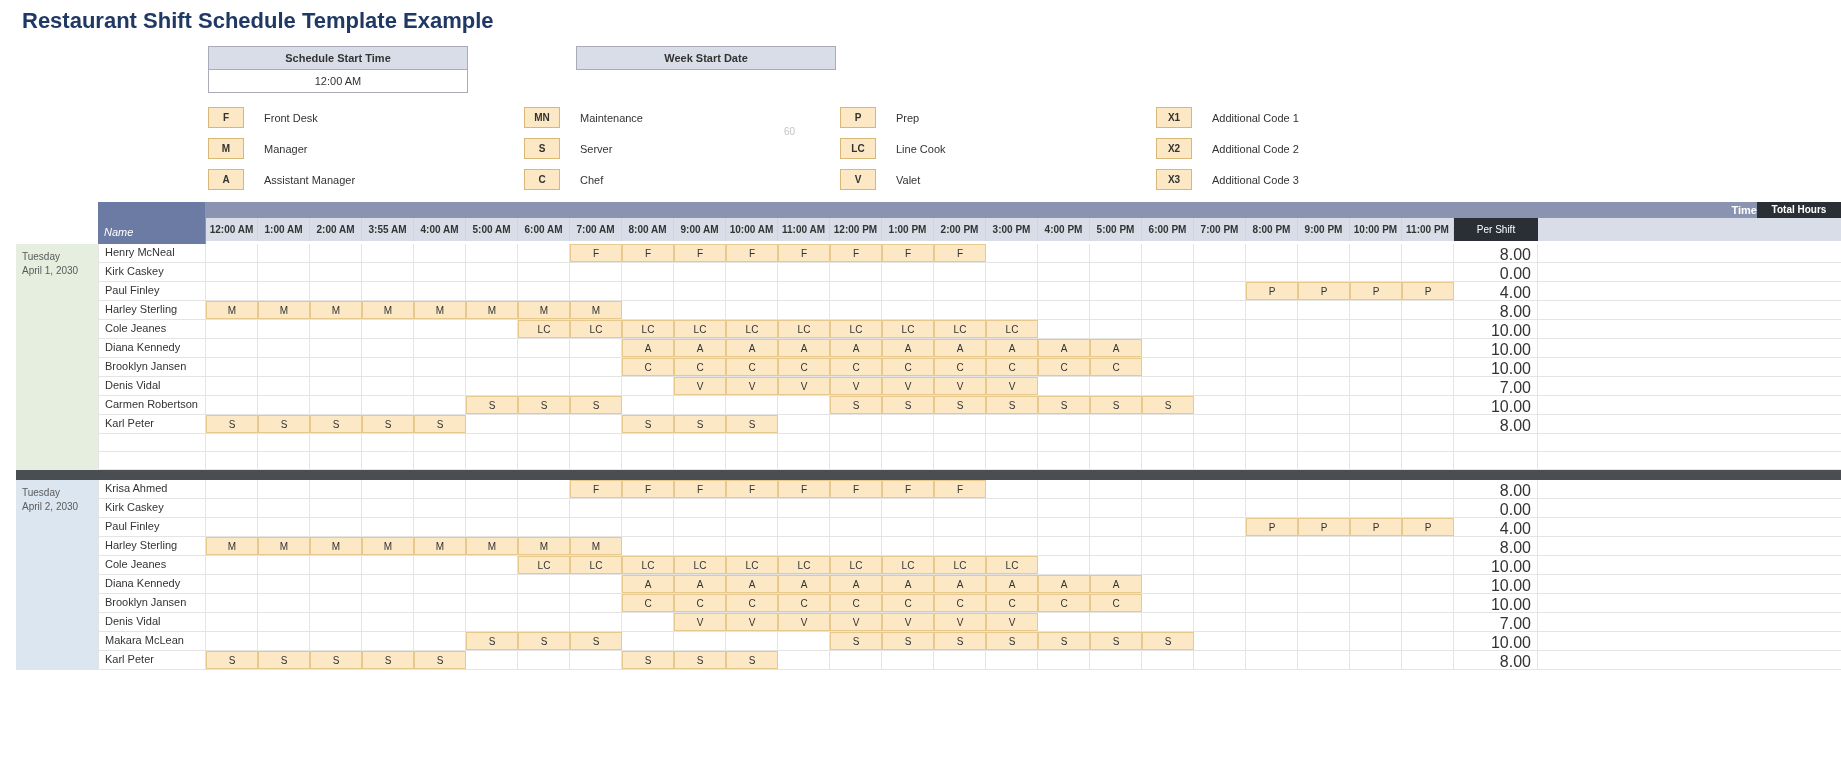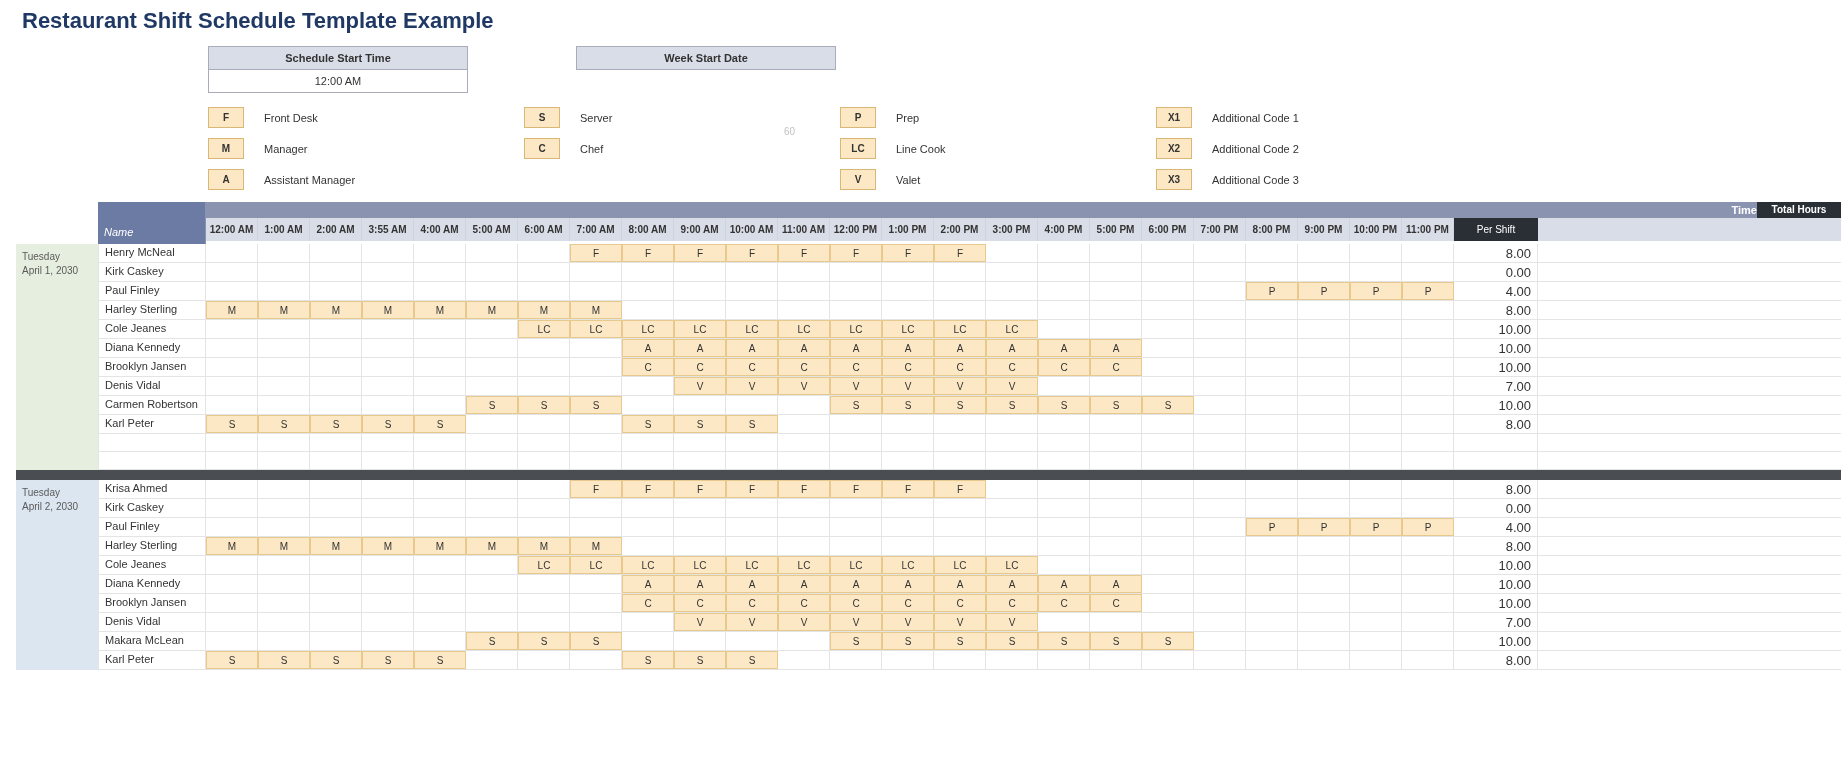--- a/index.html
+++ b/index.html
@@ -33,21 +33,21 @@
 .time-total { width: 84px; text-align: center; padding: 6px 2px; font-weight: 400; font-size: 10px; background: #2a2f35; color: #fff; }
 .day-block { display: flex; }
 .day-label { width: 82px; background: #e6efdf; padding: 6px 6px; font-size: 10px; color: #5a5a5a; line-height: 1.4; }
 .day-label.tue { background: #dce6f1; }
 .day-rows { flex: 1; }
 .row { display: flex; height: 19px; border-bottom: 1px solid #e4e4e4; }
 .row.blank { height: 18px; }
 .name-cell { width: 108px; padding: 2px 6px; font-size: 11px; color: #333; border-right: 1px solid #e4e4e4; border-left: 1px solid #e4e4e4; white-space: nowrap; overflow: hidden; }
 .shift-cell { width: 52px; text-align: center; font-size: 10px; line-height: 19px; border-right: 1px solid #e4e4e4; }
 .shift-cell.filled { background: #fce8c4; border: 1px solid #e7c98e; line-height: 17px; }
-.total-cell { width: 84px; text-align: right; padding: 2px 6px; font-size: 13px; border-right: 1px solid #e4e4e4; }
+.total-cell { width: 84px; text-align: right; padding: 2px 6px; font-size: 16px; border-right: 1px solid #e4e4e4; }
 .sep-row { height: 10px; background: #4a4e53; margin-left: 0; }
 </style>
 </head>
 <body>
 
 <div class="page-title">Restaurant Shift Schedule Template Example</div>
 
 <div class="config-row" id="config-row">
     <div class="config-block">
       <div class="config-header">Schedule Start Time</div>
@@ -69,20 +69,24 @@
       <div class="legend-item">
         <div class="legend-code">M</div>
         <div class="legend-label">Manager</div>
       </div>
       <div class="legend-item">
         <div class="legend-code">A</div>
         <div class="legend-label">Assistant Manager</div>
       </div>
     </div>
     <div class="legend-col c2">
+      <div class="legend-item">
+        <div class="legend-code">MN</div>
+        <div class="legend-label">Maintenance</div>
+      </div>
       <div class="legend-item">
         <div class="legend-code">S</div>
         <div class="legend-label">Server</div>
       </div>
       <div class="legend-item">
         <div class="legend-code">C</div>
         <div class="legend-label">Chef</div>
       </div>
     </div>
     <div class="legend-col c3">

